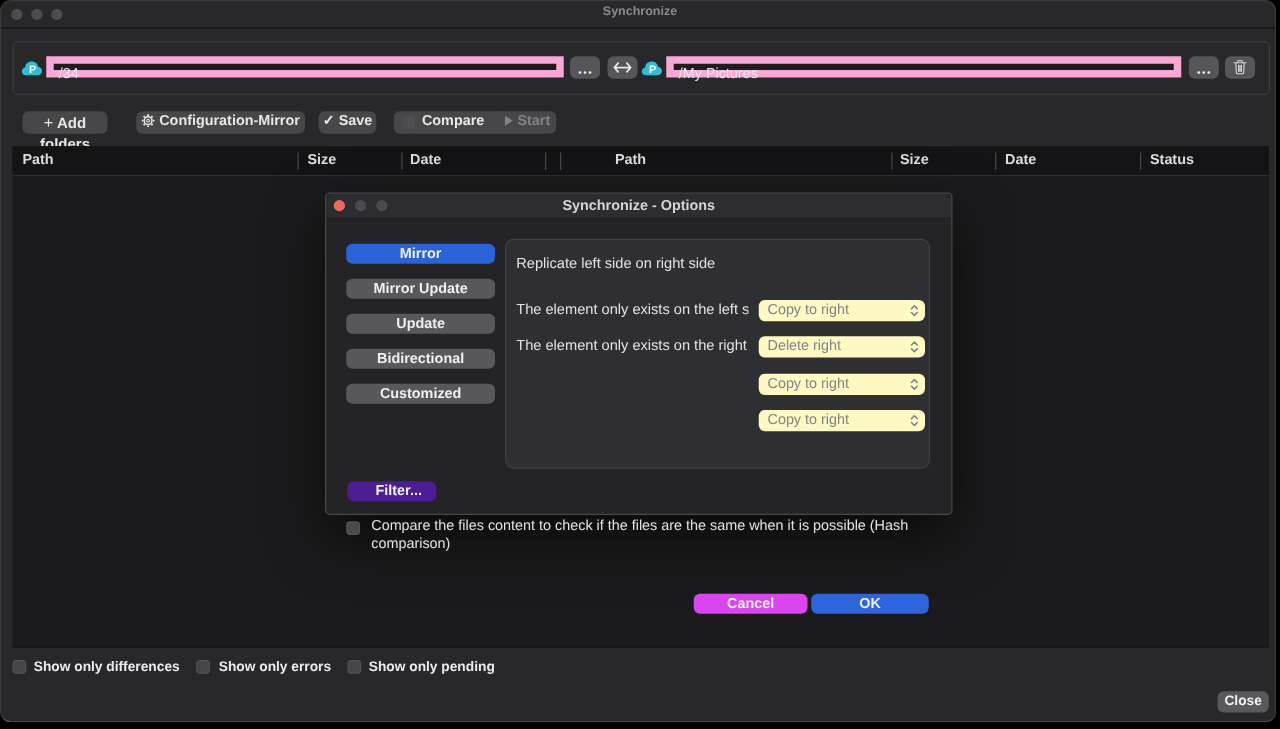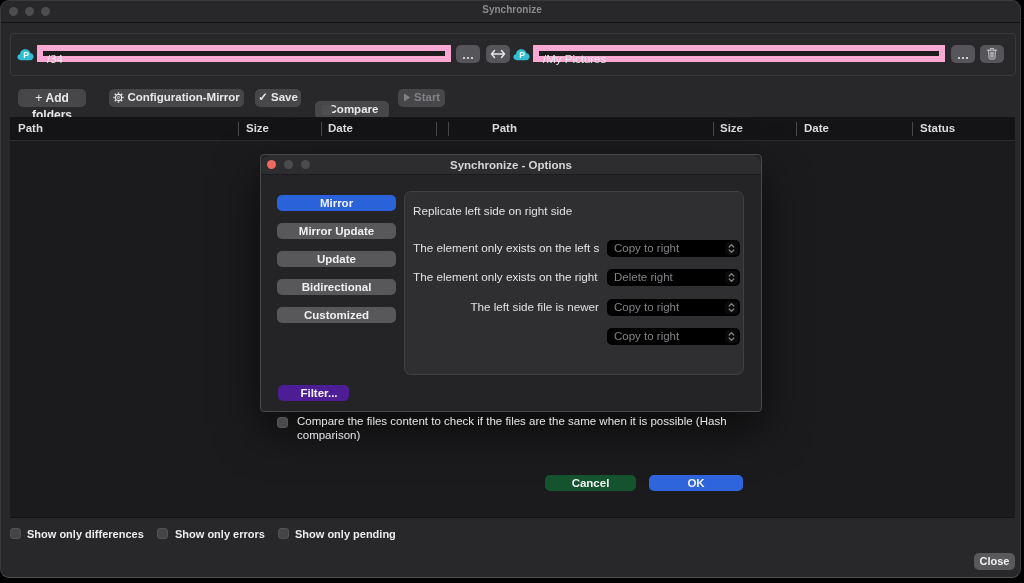--- a/index.html
+++ b/index.html
@@ -39,21 +39,21 @@
   .dtl { border-radius:50%; width:9px; height:9px; top:5px; }
   .dtitle { top:4px; left:0; width:100%; text-align:center; color:#d6d6d8;
     font-size:11.5px; font-weight:700; }
   .obtn { left:16px; width:119px; height:16px; background:#58585b; border-radius:5px;
     color:#f0f0f2; font-size:11.5px; font-weight:600; text-align:center;
     line-height:16px; }
   .panel { left:143px; top:36px; width:340px; height:184px; background:#2f2f32;
     border:1px solid #404043; border-radius:7px; }
   .plabel { color:#e2e2e4; font-size:11.7px; font-weight:500; height:14px;
     line-height:14px; }
-  .drop { left:346px; width:133px; height:17px; background:#000000; border-radius:5px;
+  .drop { left:346px; width:133px; height:17px; background:#fef9c3; border-radius:5px;
     color:#828287; font-size:11.5px; font-weight:500; line-height:17px;
     padding-left:7px; }
   .stepper { position:absolute; right:2px; top:2px; width:13px; height:13px;
     border-radius:4px; background:rgba(255,255,255,0.04); }
   .dbtn { height:16px; border-radius:5px; color:#f2f2f4; font-size:11.5px;
     font-weight:600; text-align:center; line-height:16px; }
 </style>
 </head>
 <body>
 <div class="abs window"></div>
@@ -103,21 +103,21 @@
         <line x1="0.4" y1="5.5" x2="1.7" y2="5.5"></line>
         <line x1="9.3" y1="5.5" x2="10.6" y2="5.5"></line>
         <line x1="1.9" y1="1.9" x2="2.85" y2="2.85"></line>
         <line x1="8.15" y1="8.15" x2="9.1" y2="9.1"></line>
         <line x1="1.9" y1="9.1" x2="2.85" y2="8.15"></line>
         <line x1="8.15" y1="2.85" x2="9.1" y2="1.9"></line>
       </g>
     </svg>
   Configuration-Mirror</div>
 <div class="abs tbtn" style="left:255px; width:46px;">✓ Save</div>
-<div class="abs tbtn" style="left:315px; width:74px; padding-left:3px;margin-top:12px;">Compare<span style="position:absolute; left:7px; top:4px; width:10px; height:10px; border-radius:2px; background:#4e4e51;"></span></div>
+<div class="abs tbtn" style="left:315px; width:92px; padding-left:3px;">Compare<span style="position:absolute; left:7px; top:4px; width:10px; height:10px; border-radius:2px; background:#4e4e51;"></span></div>
 <div class="abs tbtn" style="left:398px; width:47px; color:#828286;">
   <svg width="8" height="9" viewBox="0 0 8 9" style="vertical-align:-1px;">
       <path d="M1 0.5 L7.2 4.5 L1 8.5 Z" fill="#828286"></path>
     </svg>
   Start</div>
 
 <div class="abs table">
   <div class="abs thead"></div>
   <div class="abs th" style="left:8px;">Path</div>
   <div class="abs sep" style="left:228px;"></div>
@@ -162,29 +162,28 @@
   <div class="abs plabel" style="left:152px; top:86px; width:186px; overflow:hidden; white-space:nowrap;">The element only exists on the left side</div>
   <div class="abs drop" style="top:85px;">Copy to right<span class="stepper"><svg width="13" height="13" viewBox="0 0 13 13">
           <path d="M4.2 5 L6.5 2.6 L8.8 5 M4.2 8 L6.5 10.4 L8.8 8" stroke="#818186" stroke-width="1.3" fill="none" stroke-linecap="round" stroke-linejoin="round"></path>
         </svg></span></div>
 
   <div class="abs plabel" style="left:152px; top:115px; width:186px; overflow:hidden; white-space:nowrap;">The element only exists on the right side</div>
   <div class="abs drop" style="top:114px;">Delete right<span class="stepper"><svg width="13" height="13" viewBox="0 0 13 13">
           <path d="M4.2 5 L6.5 2.6 L8.8 5 M4.2 8 L6.5 10.4 L8.8 8" stroke="#818186" stroke-width="1.3" fill="none" stroke-linecap="round" stroke-linejoin="round"></path>
         </svg></span></div>
 
-  <div class="abs plabel" style="left:152px; top:145px; width:186px; text-align:right; white-space:nowrap;">The left side file is newer</div>
   <div class="abs drop" style="top:144px;">Copy to right<span class="stepper"><svg width="13" height="13" viewBox="0 0 13 13">
           <path d="M4.2 5 L6.5 2.6 L8.8 5 M4.2 8 L6.5 10.4 L8.8 8" stroke="#818186" stroke-width="1.3" fill="none" stroke-linecap="round" stroke-linejoin="round"></path>
         </svg></span></div>
 
   <div class="abs drop" style="top:173px;">Copy to right<span class="stepper"><svg width="13" height="13" viewBox="0 0 13 13">
           <path d="M4.2 5 L6.5 2.6 L8.8 5 M4.2 8 L6.5 10.4 L8.8 8" stroke="#818186" stroke-width="1.3" fill="none" stroke-linecap="round" stroke-linejoin="round"></path>
         </svg></span></div>
 
   <div class="abs dbtn" style="left:17px; top:230px; width:71px; background:#4c1d95; padding-left:11px;">Filter...</div>
 
   <div class="abs" style="left:16px; top:262px; width:11px; height:11px; border-radius:3px; background:#4a4a4d; border:1px solid #555558;"></div>
   <div class="abs" style="left:36px; top:260px; width:440px; color:#e4e4e6; font-size:11.5px; font-weight:500; line-height:13.5px;">Compare the files content to check if the files are the same when it is possible (Hash comparison)</div>
 
-  <div class="abs dbtn" style="left:284px; top:320px; width:91px; background:#14532d;text-align:center;">Cancel</div>
+  <div class="abs dbtn" style="left:294px; top:320px; width:91px; background:#d946ef;text-align:center;">Cancel</div>
   <div class="abs dbtn" style="left:388px; top:320px; width:94px; background:#2e64dc;">OK</div>
 </div>
 
 </body></html>

